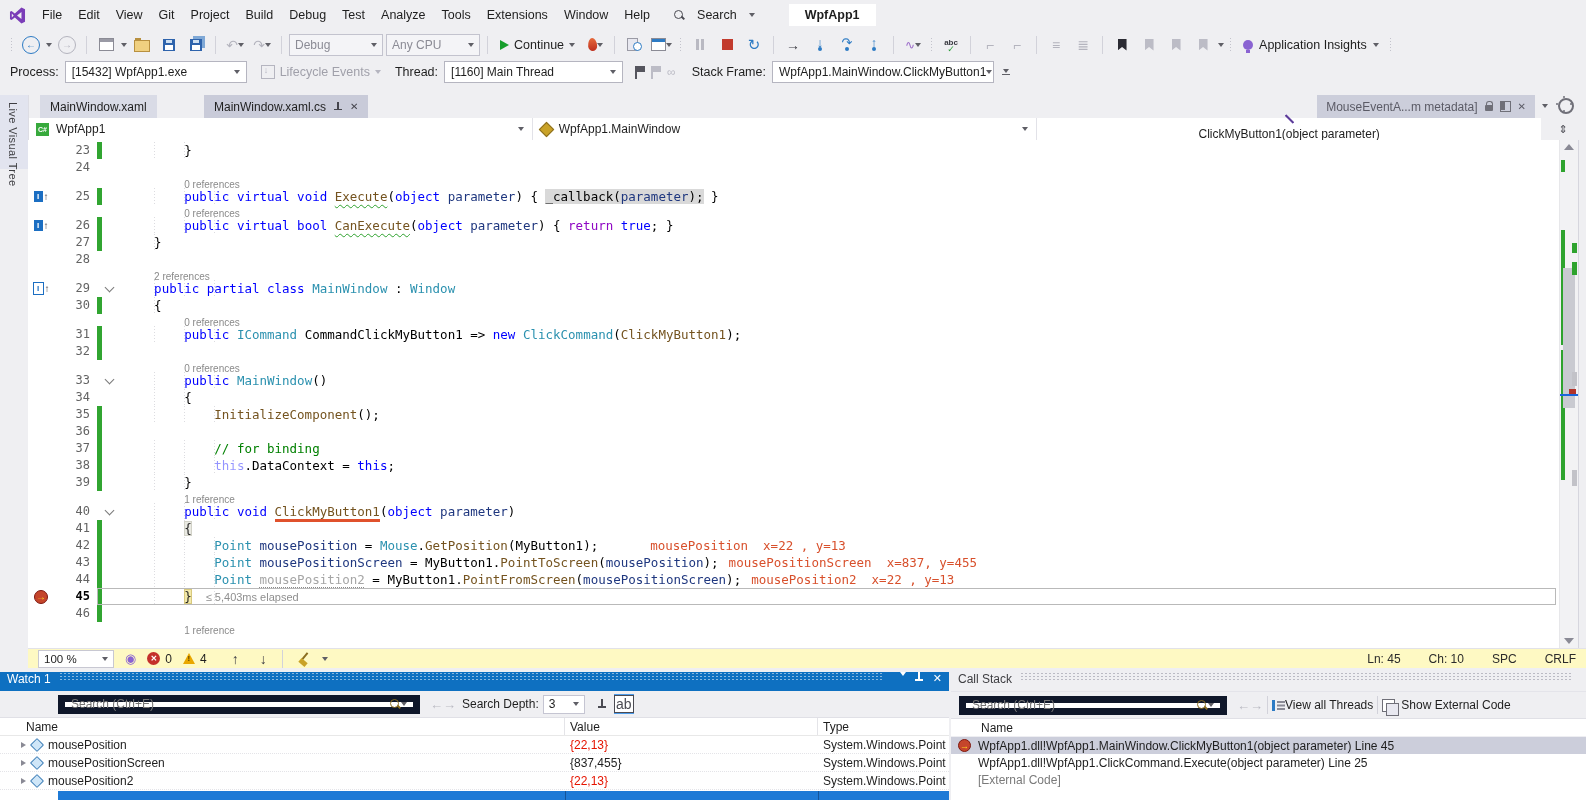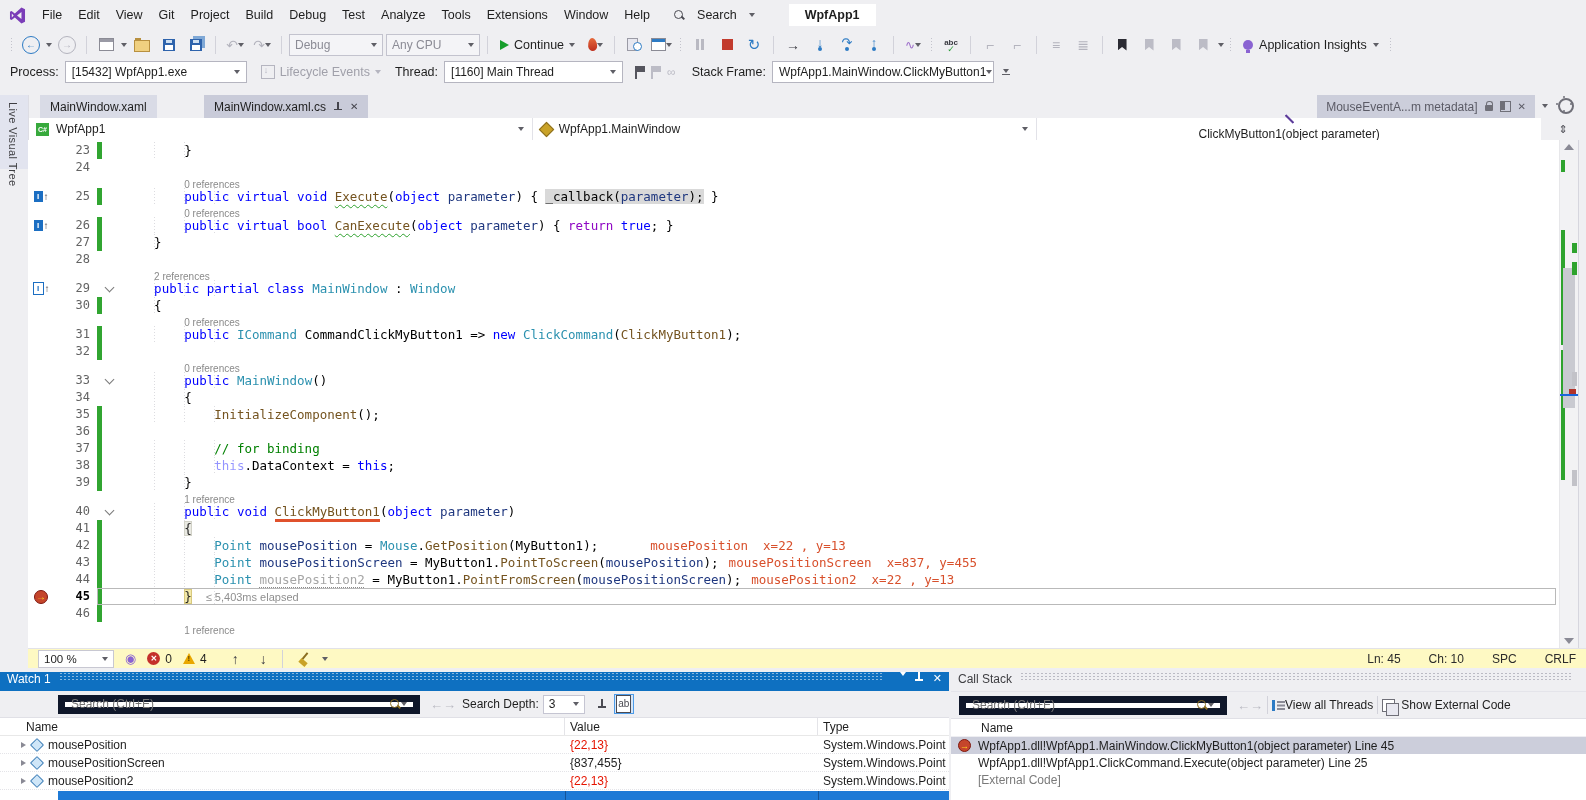--- a/index.html
+++ b/index.html
@@ -205,21 +205,21 @@
   .wpin-t{width:9px;height:11px;position:relative;display:inline-block;}
   .wpin-t::before{content:"";position:absolute;left:3.5px;top:0;width:2px;height:7px;background:#fff;}
   .wpin-t::after{content:"";position:absolute;left:0.5px;top:7px;width:8px;height:1.6px;background:#fff;}
   .wsearch{width:362px;margin-left:58px;}
   .wdepthcombo{width:42px;height:19px;background:#fff;border:1px solid #C5C5D2;display:inline-flex;align-items:center;justify-content:space-between;padding:0 5px;box-sizing:border-box;}
   .wtack{width:11px;height:12px;position:relative;display:inline-block;}
   .wtack::before{content:"";position:abs olute;}
   .wtack::before{content:"";position:absolute;left:4.5px;top:1px;width:2px;height:7px;background:#4A4A52;}
   .wtack::after{content:"";position:absolute;left:1.5px;top:8px;width:8px;height:1.6px;background:#4A4A52;}
   .wab{width:20px;height:20px;border:1px solid #4D9BE8;background:#D6E6F8;display:inline-flex;align-items:center;justify-content:center;box-sizing:border-box;}
-  .wab i{font-style:normal;font-size:10px;border:1px solid #4A4A52;padding:4px 1px;line-height:8px;color:#4A4A52;background:#fff;}
+  .wab i{font-style:normal;font-size:14px;border:1px solid #4A4A52;padding:4px 1px;line-height:8px;color:#4A4A52;background:#fff;}
   .wheader{height:17px;display:flex;font-size:12px;background:#fff;border-bottom:1px solid #E8E8E8;}
   .wh{display:flex;align-items:center;border-right:1px solid #E4E4E8;box-sizing:border-box;}
   .wh1{width:565px;padding-left:26px;}
   .wh2{width:253px;padding-left:5px;}
   .wh3{flex:1;padding-left:5px;border-right:none;}
   .wrow{height:17px;display:flex;font-size:12px;border-bottom:1px dotted #E4E4E8;}
   .wc-name{width:565px;display:flex;align-items:center;padding-left:21px;gap:6px;box-sizing:border-box;}
   .wc-val{width:253px;display:flex;align-items:center;padding-left:5px;box-sizing:border-box;}
   .wc-type{flex:1;display:flex;align-items:center;padding-left:5px;}
   .chg{color:#E51400;}

